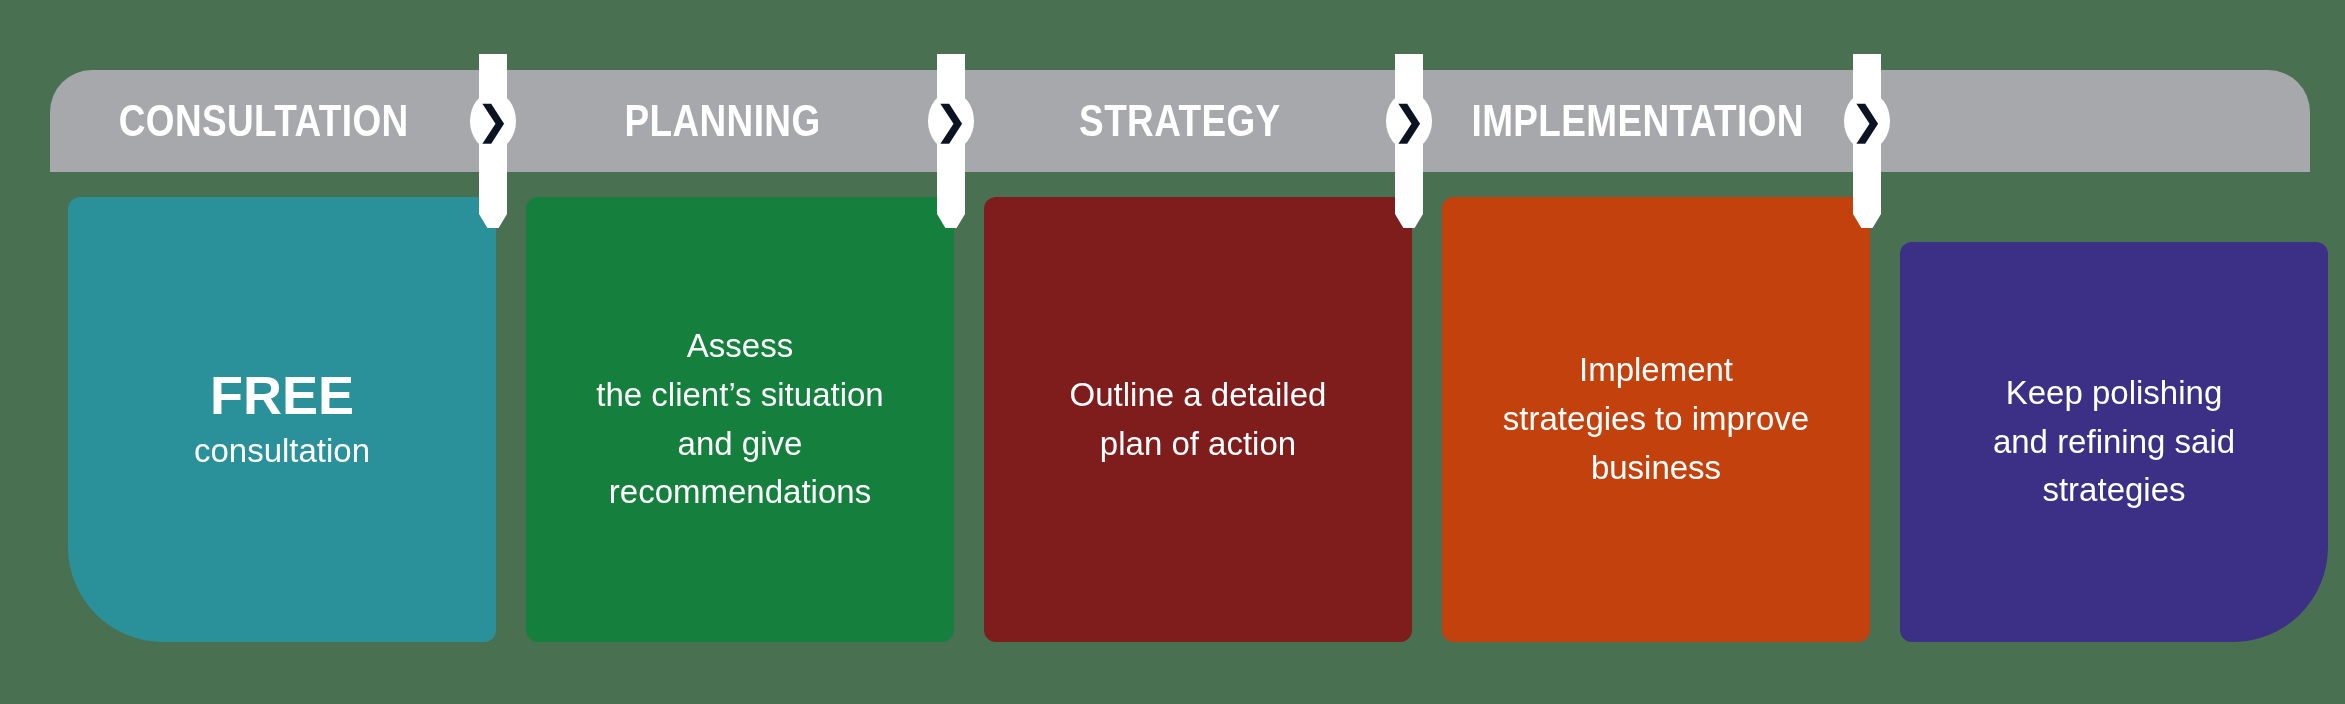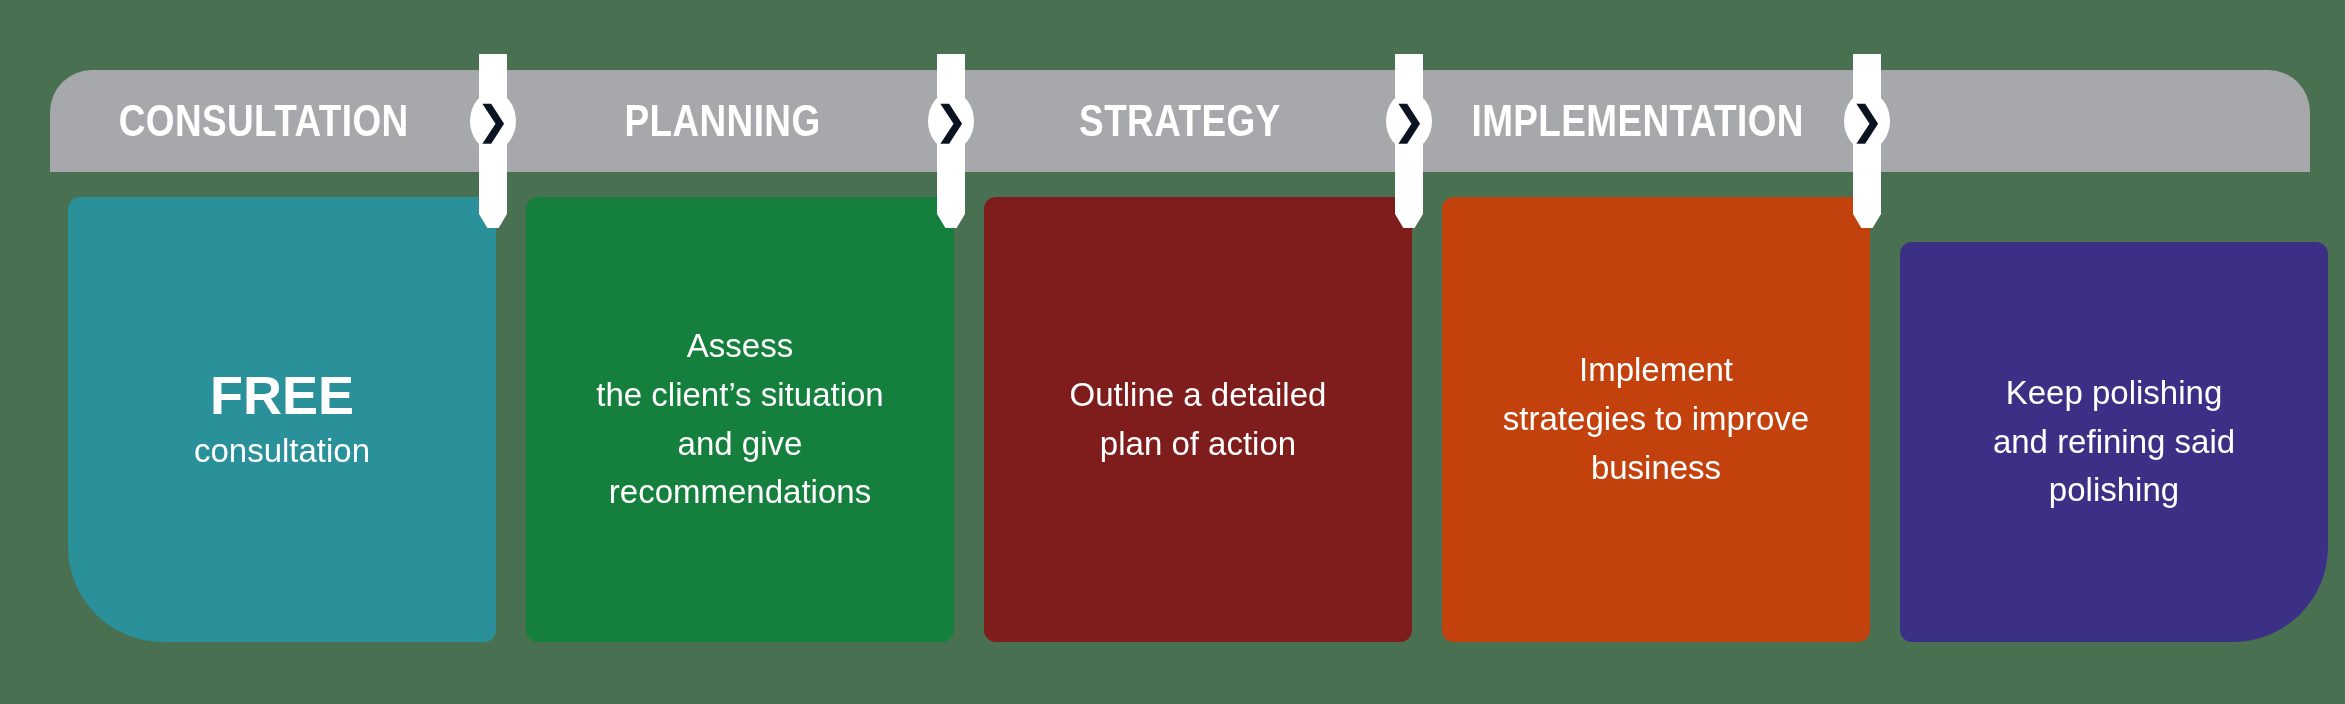--- a/index.html
+++ b/index.html
@@ -140,21 +140,21 @@
 
   <div class="card-line">Implement</div>
         <div class="card-line">strategies to improve</div>
         <div class="card-line">business</div>
       </div>
 
   <div class="card last" style="background: rgb(60, 47, 134); margin-top: 45px;">
 
   <div class="card-line">Keep polishing</div>
         <div class="card-line">and refining said</div>
-        <div class="card-line">polishing</div>
+        <div class="card-line">strategies</div>
       </div>
 </div>
   <div id="separators">
   <div class="separator" style="left: 493px;">
     <div class="sep-bar"></div>
     <div class="sep-circle">
       <span class="chevron">❯</span>
     </div>
   </div>
 

